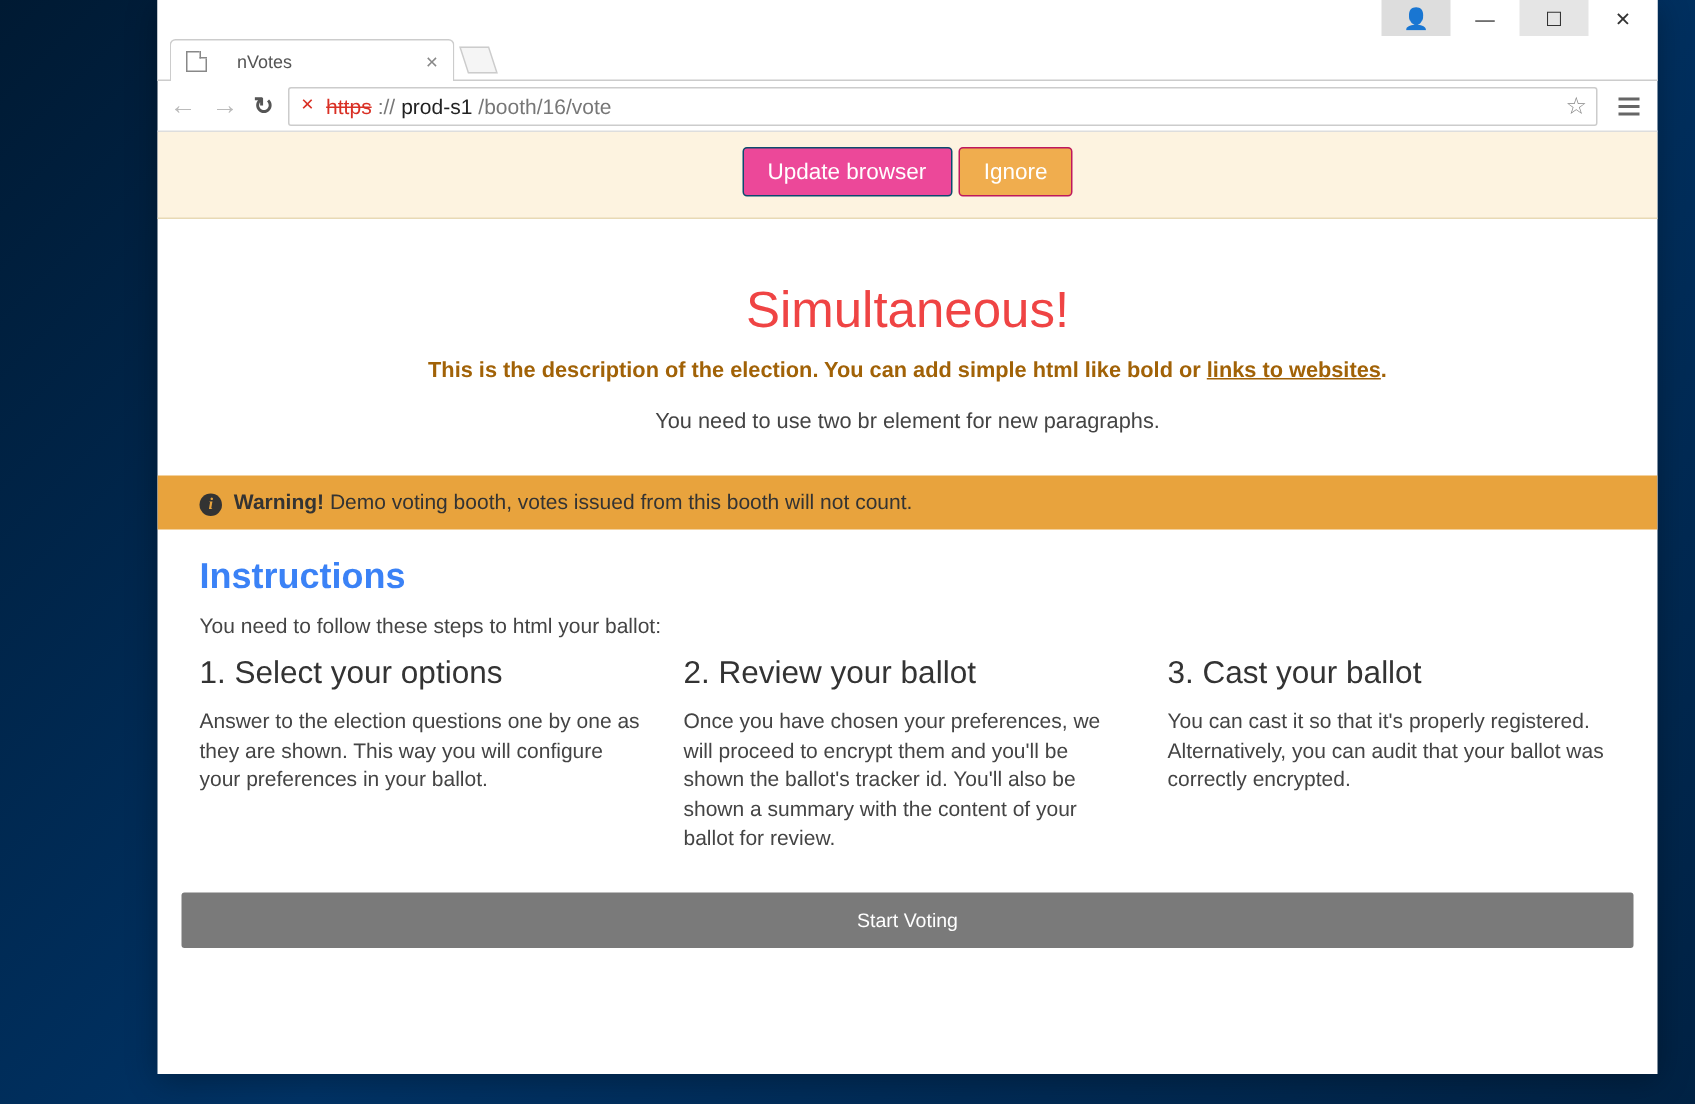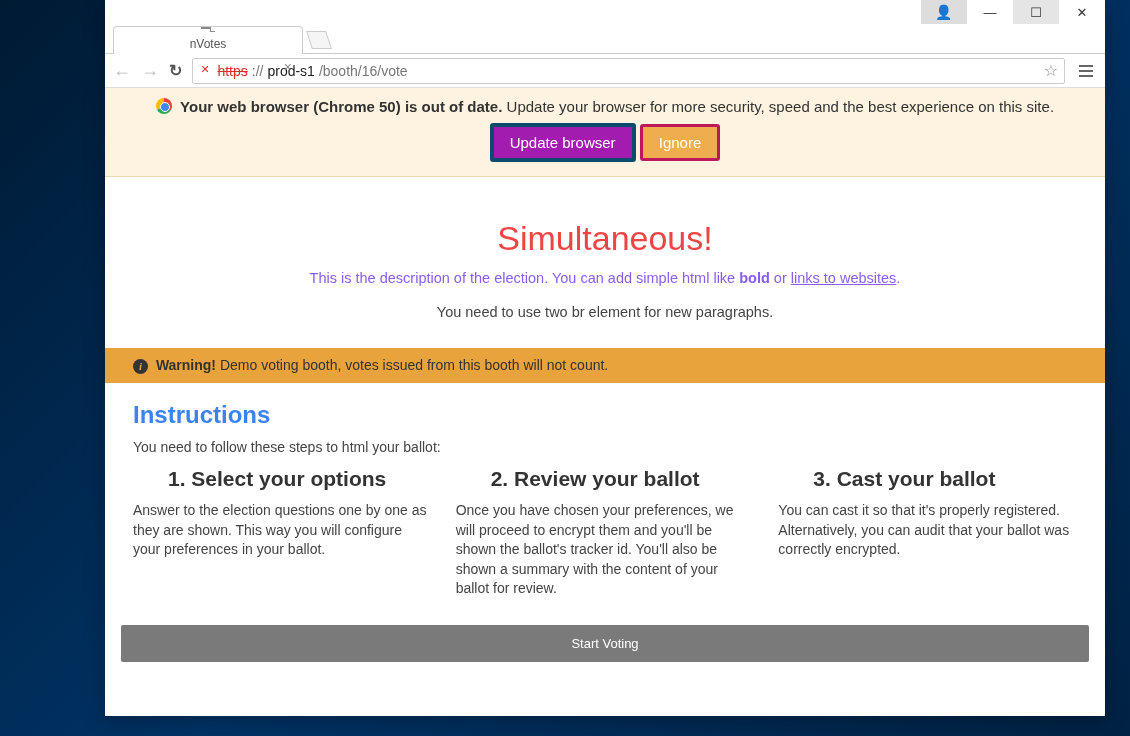--- a/index.html
+++ b/index.html
@@ -52,25 +52,24 @@
   width: 190px;
   background: #f2f2f2;
   border: 1px solid #ccc;
   border-bottom: none;
   border-radius: 4px 4px 0 0;
   display: flex;
   align-items: center;
   padding: 0 10px;
   font-size: 12px;
   color: #555;
-  gap: 8px;
+  gap: 20px;
   position: relative;
   margin-bottom: -1px;
   background: #fff;
-  flex-direction: column;
 }
 .tab .doc-icon {
   width: 14px; height: 14px;
   border: 1px solid #888;
   position: relative;
 }
 .tab .doc-icon::after {
   content: "";
   position: absolute;
   top: -1px; right: -1px;
@@ -171,34 +170,35 @@
 }
 .btn {
   display: inline-block;
   padding: 7px 16px;
   border-radius: 3px;
   color: #fff;
   font-size: 15px;
   border: none;
   cursor: pointer;
 }
-.btn-green { background: #a21caf; border: 4px solid #0c4a6e; }
-.btn-orange { background: #f0ad4e; border: 3px solid #be185d; }
+.btn-green { background: #ec4899; border: 1px solid #0c4a6e; }
+.btn-orange { background: #f0ad4e; border: 1px solid #be185d; }
 
 .page-body { padding: 18px 0 0; text-align: center; }
 .election-title {
   font-size: 34px;
   color: #ef4444;
   font-weight: 500;
   margin: 24px 0 12px;
 }
 .election-desc {
   font-size: 14.5px;
-  color: #8b5cf6;
+  color: #a16207;
   margin-bottom: 18px;
+  font-weight: bold;
 }
 .election-desc .lnk { text-decoration: underline; }
 .election-desc2 {
   font-size: 14.5px;
   color: #444;
   margin-bottom: 28px;
 }
 .warning-bar {
   background: #e8a33d;
   color: #333;
@@ -236,23 +236,22 @@
   margin-bottom: 12px;
 }
 .steps {
   display: flex;
   gap: 24px;
 }
 .step { flex: 1; }
 .step h3 {
   font-size: 21px;
   color: #333;
-  font-weight: 700;
+  font-weight: 400;
   margin-bottom: 10px;
-  margin-left: 35px;
 }
 .step p {
   font-size: 14px;
   color: #444;
   line-height: 1.4;
 }
 .start-btn {
   margin: 14px 16px 0;
   background: #7a7a7a;
   color: #fff;
@@ -298,24 +297,20 @@
     <div class="menu-btn">
       <span></span>
         <span></span>
         <span></span>
     </div>
   </div>
 
   <div class="content">
 
     <div class="outdated-bar">
-      <div class="line1">
-        <span class="chrome-ico"></span>
-        <b>Your web browser (Chrome 50) is out of date.</b><span> Update your browser for more security, speed and the best experience on this site.</span>
-      </div>
       <button class="btn btn-green">Update browser</button>
       <button class="btn btn-orange">Ignore</button>
     </div>
 
     <div class="page-body">
       <h1 class="election-title">Simultaneous!</h1>
       <p class="election-desc">
         <span>This is the description of the election. You can add simple html like </span><b>bold</b><span> or </span><span class="lnk">links to websites</span><span>.</span>
       </p>
       <p class="election-desc2">You need to use two br element for new paragraphs.</p>

